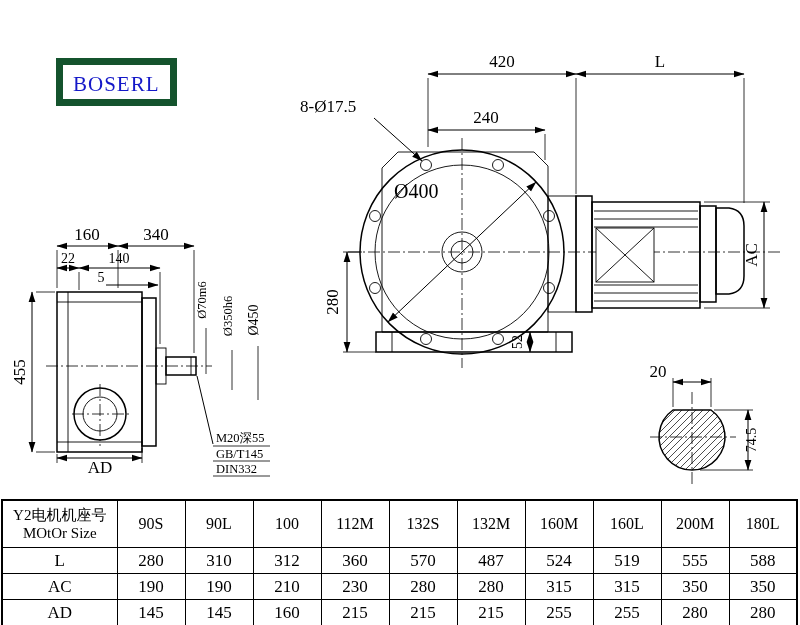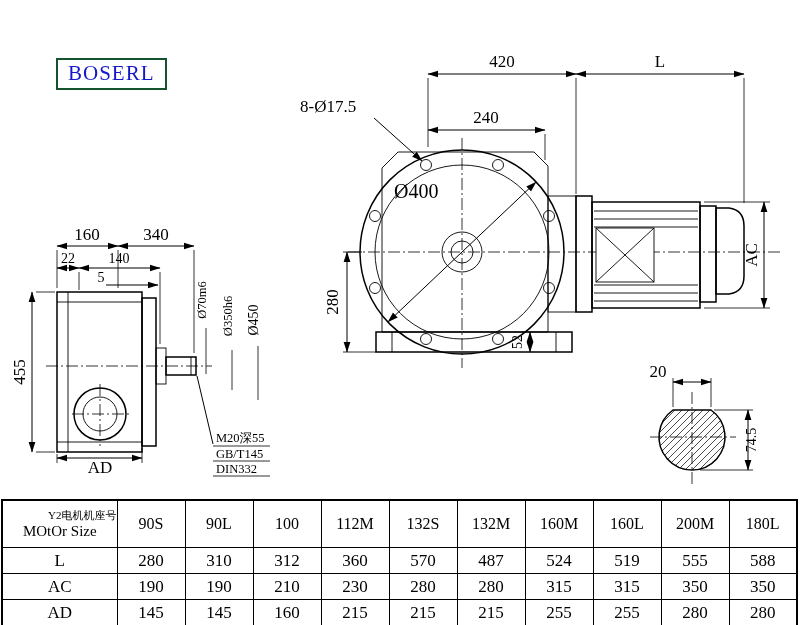--- a/index.html
+++ b/index.html
@@ -1,20 +1,20 @@
 <!DOCTYPE html>
 <html><head>
 <meta charset="utf-8">
 <style>
   html,body{margin:0;padding:0;background:#fff;}
   .page{position:relative;width:800px;height:625px;background:#ffffff;overflow:hidden;
         font-family:"Liberation Serif",serif;}
   .title{position:absolute;left:54px;top:4px;margin:0;font-size:30px;font-weight:700;
          color:#000;font-family:"Liberation Sans",sans-serif;letter-spacing:1px;}
-  .logo{position:absolute;left:56px;top:58px;border:2px solid #14532d;padding:1px 10px 2px 10px;
+  .logo{position:absolute;left:56px;top:58px;border:7px solid #14532d;padding:7px 10px 2px 10px;
         color:#1418c8;font-size:21px;font-family:"Liberation Serif",serif;letter-spacing:1px;}
   svg.drawing{position:absolute;left:0;top:0;}
   
   .o{fill:none;stroke:#000;stroke-width:1.5;}
   .t{fill:none;stroke:#000;stroke-width:0.9;}
   .f{fill:#fff;stroke:#000;stroke-width:0.9;}
   .d{fill:none;stroke:#000;stroke-width:1;}
   .e{fill:none;stroke:#000;stroke-width:0.8;}
   .c{fill:none;stroke:#000;stroke-width:0.8;stroke-dasharray:12 3 2 3;}
   text{fill:#000;font-family:"Liberation Serif",serif;}
@@ -25,21 +25,21 @@
   
   table.sizes{position:absolute;left:1px;top:499px;width:797px;border-collapse:collapse;
         table-layout:fixed;background:#fff;font-family:"Liberation Serif",serif;}
   table.sizes th,table.sizes td{border:1px solid #000;text-align:center;vertical-align:middle;
         font-size:17px;font-weight:400;padding:0;color:#000;}
   table.sizes{border:2px solid #000;}
   col.c1{width:115px;}
   tr.hdr th{height:46px;font-size:16px;}
   tr.row td{height:25px;}
   .hl2{font-size:15px;}
-  .hl1{font-size:11px;text-align:right;}
+  .hl1{font-size:15px;}
 </style>
 </head>
 <body>
 
 <div class="page">
 
   <svg class="drawing" width="800" height="500" viewBox="0 0 800 500">
     <defs>
       <marker id="ar" viewBox="0 0 10 8" refX="9.5" refY="4" markerWidth="11" markerHeight="8.5" markerUnits="userSpaceOnUse" orient="auto-start-reverse">
         <path d="M0,0.8 L10,4 L0,7.2 Z" fill="#000"></path>

